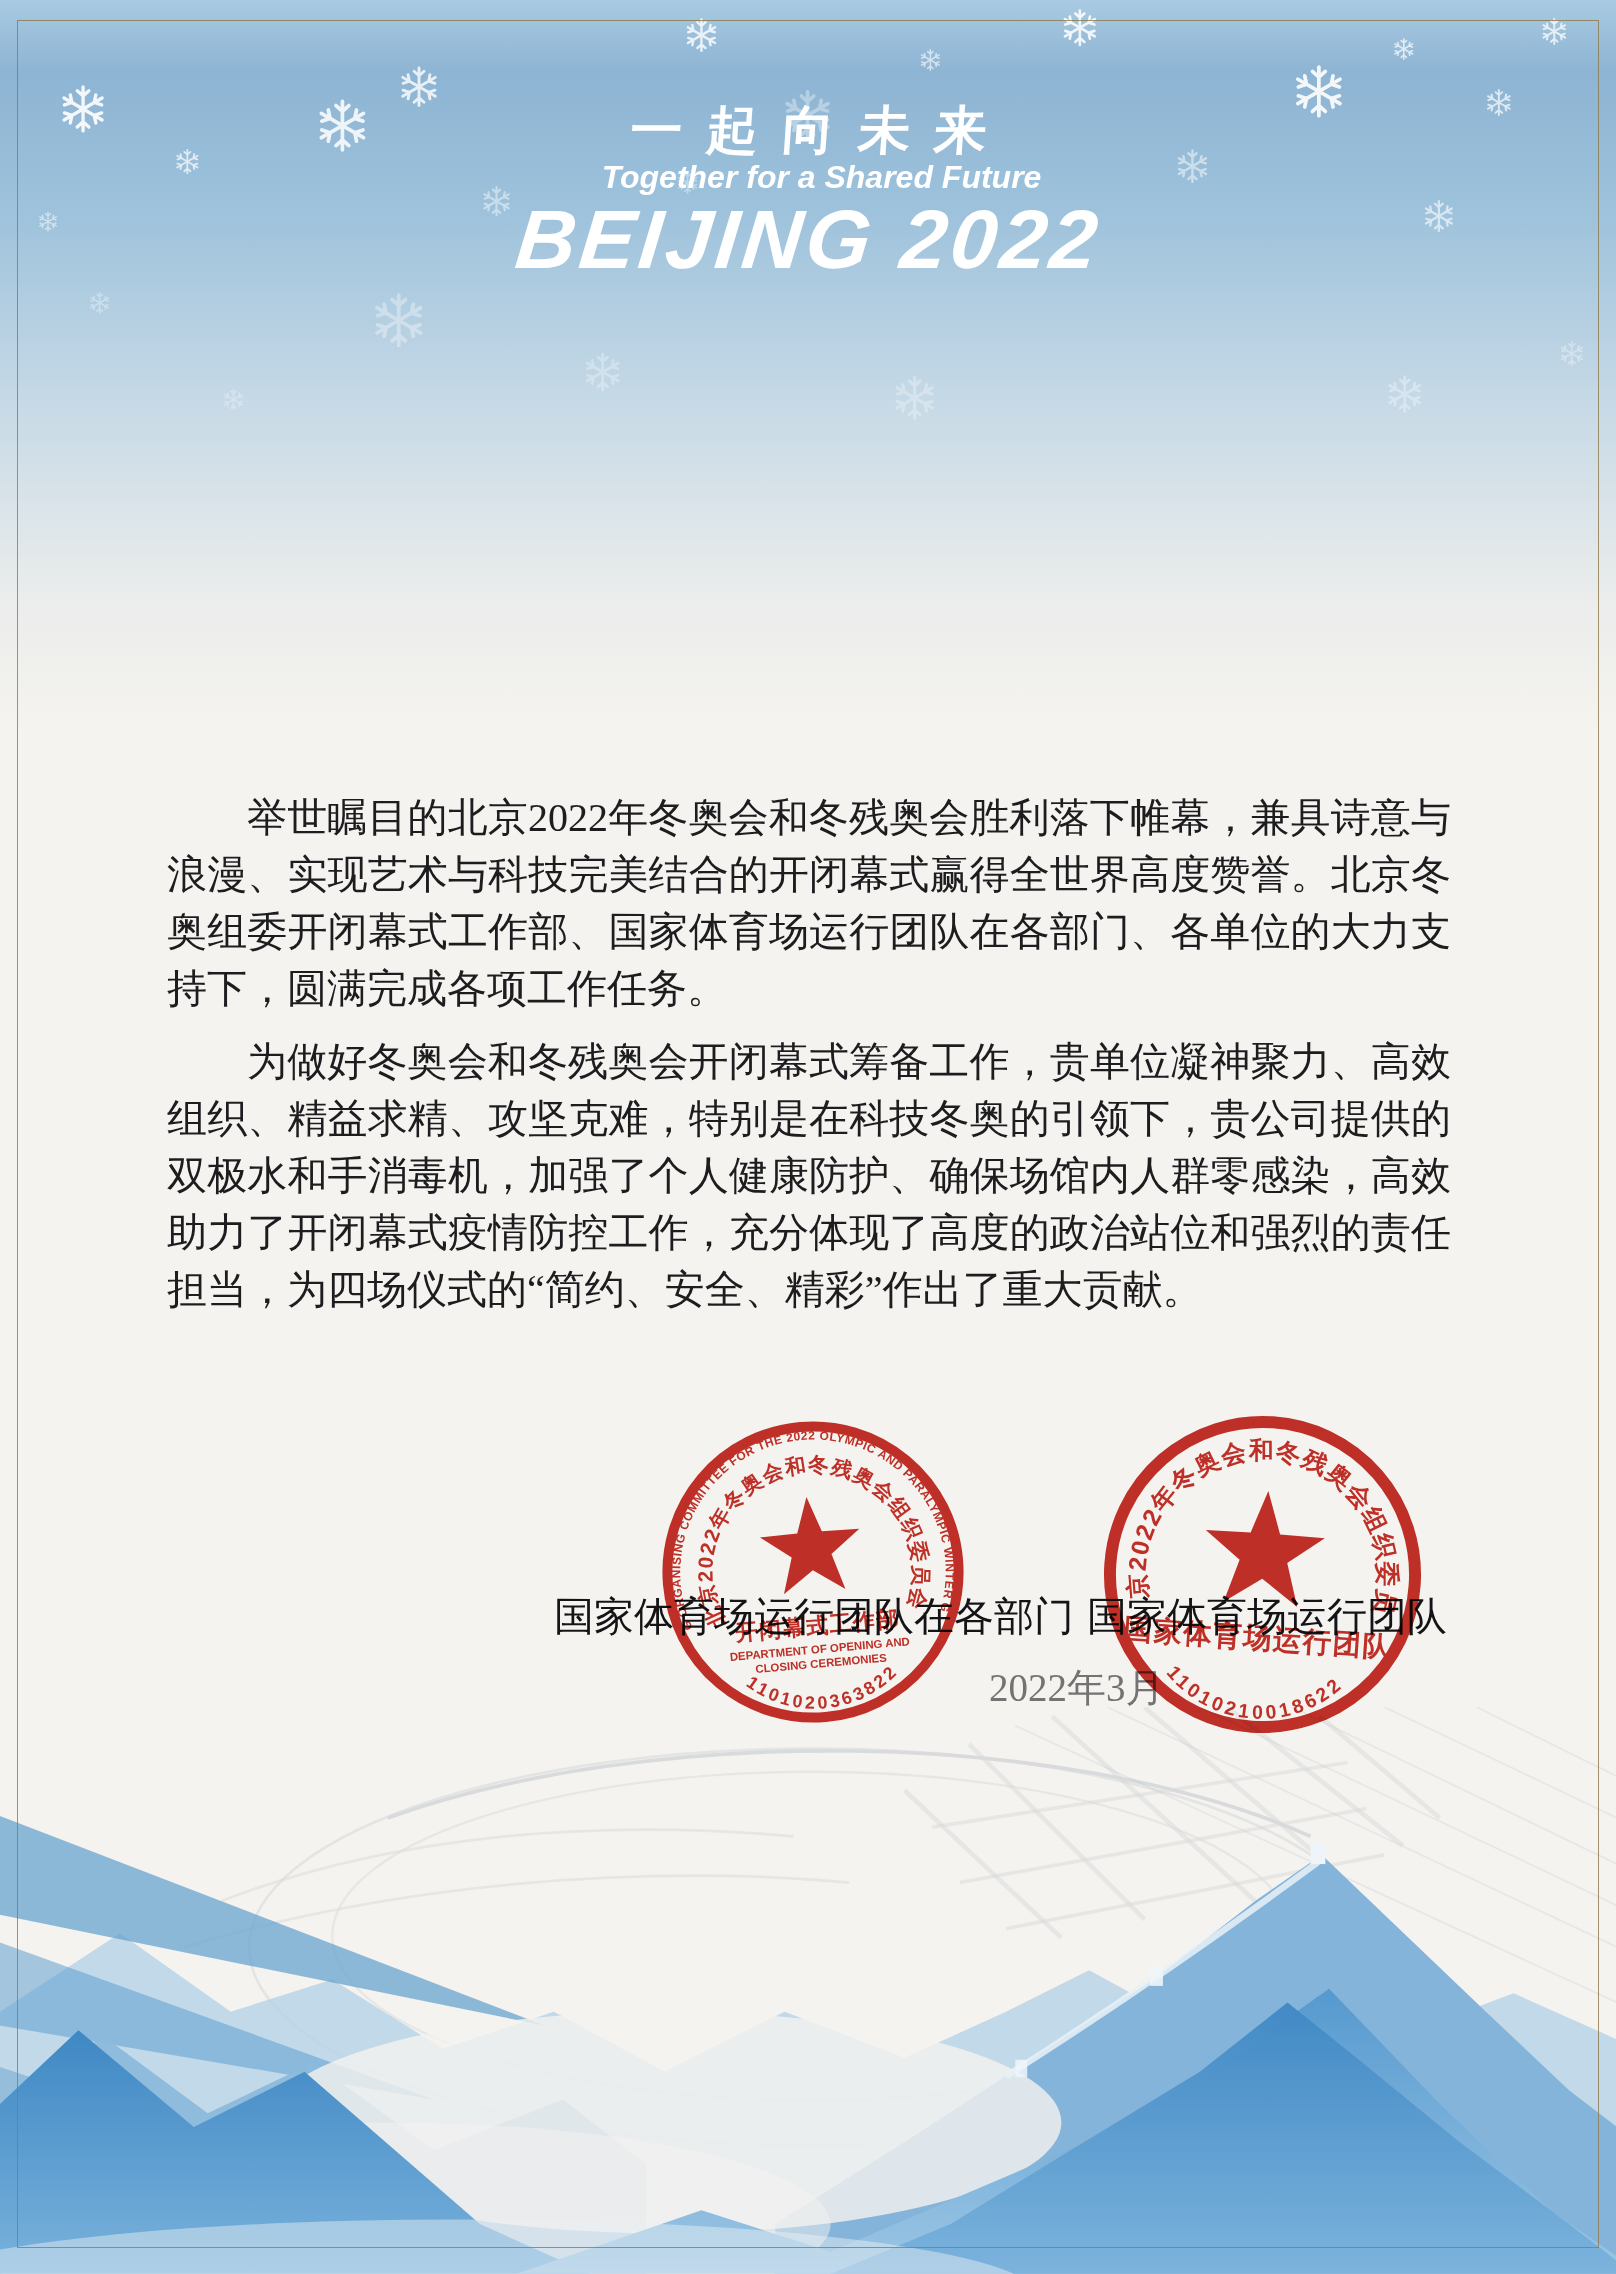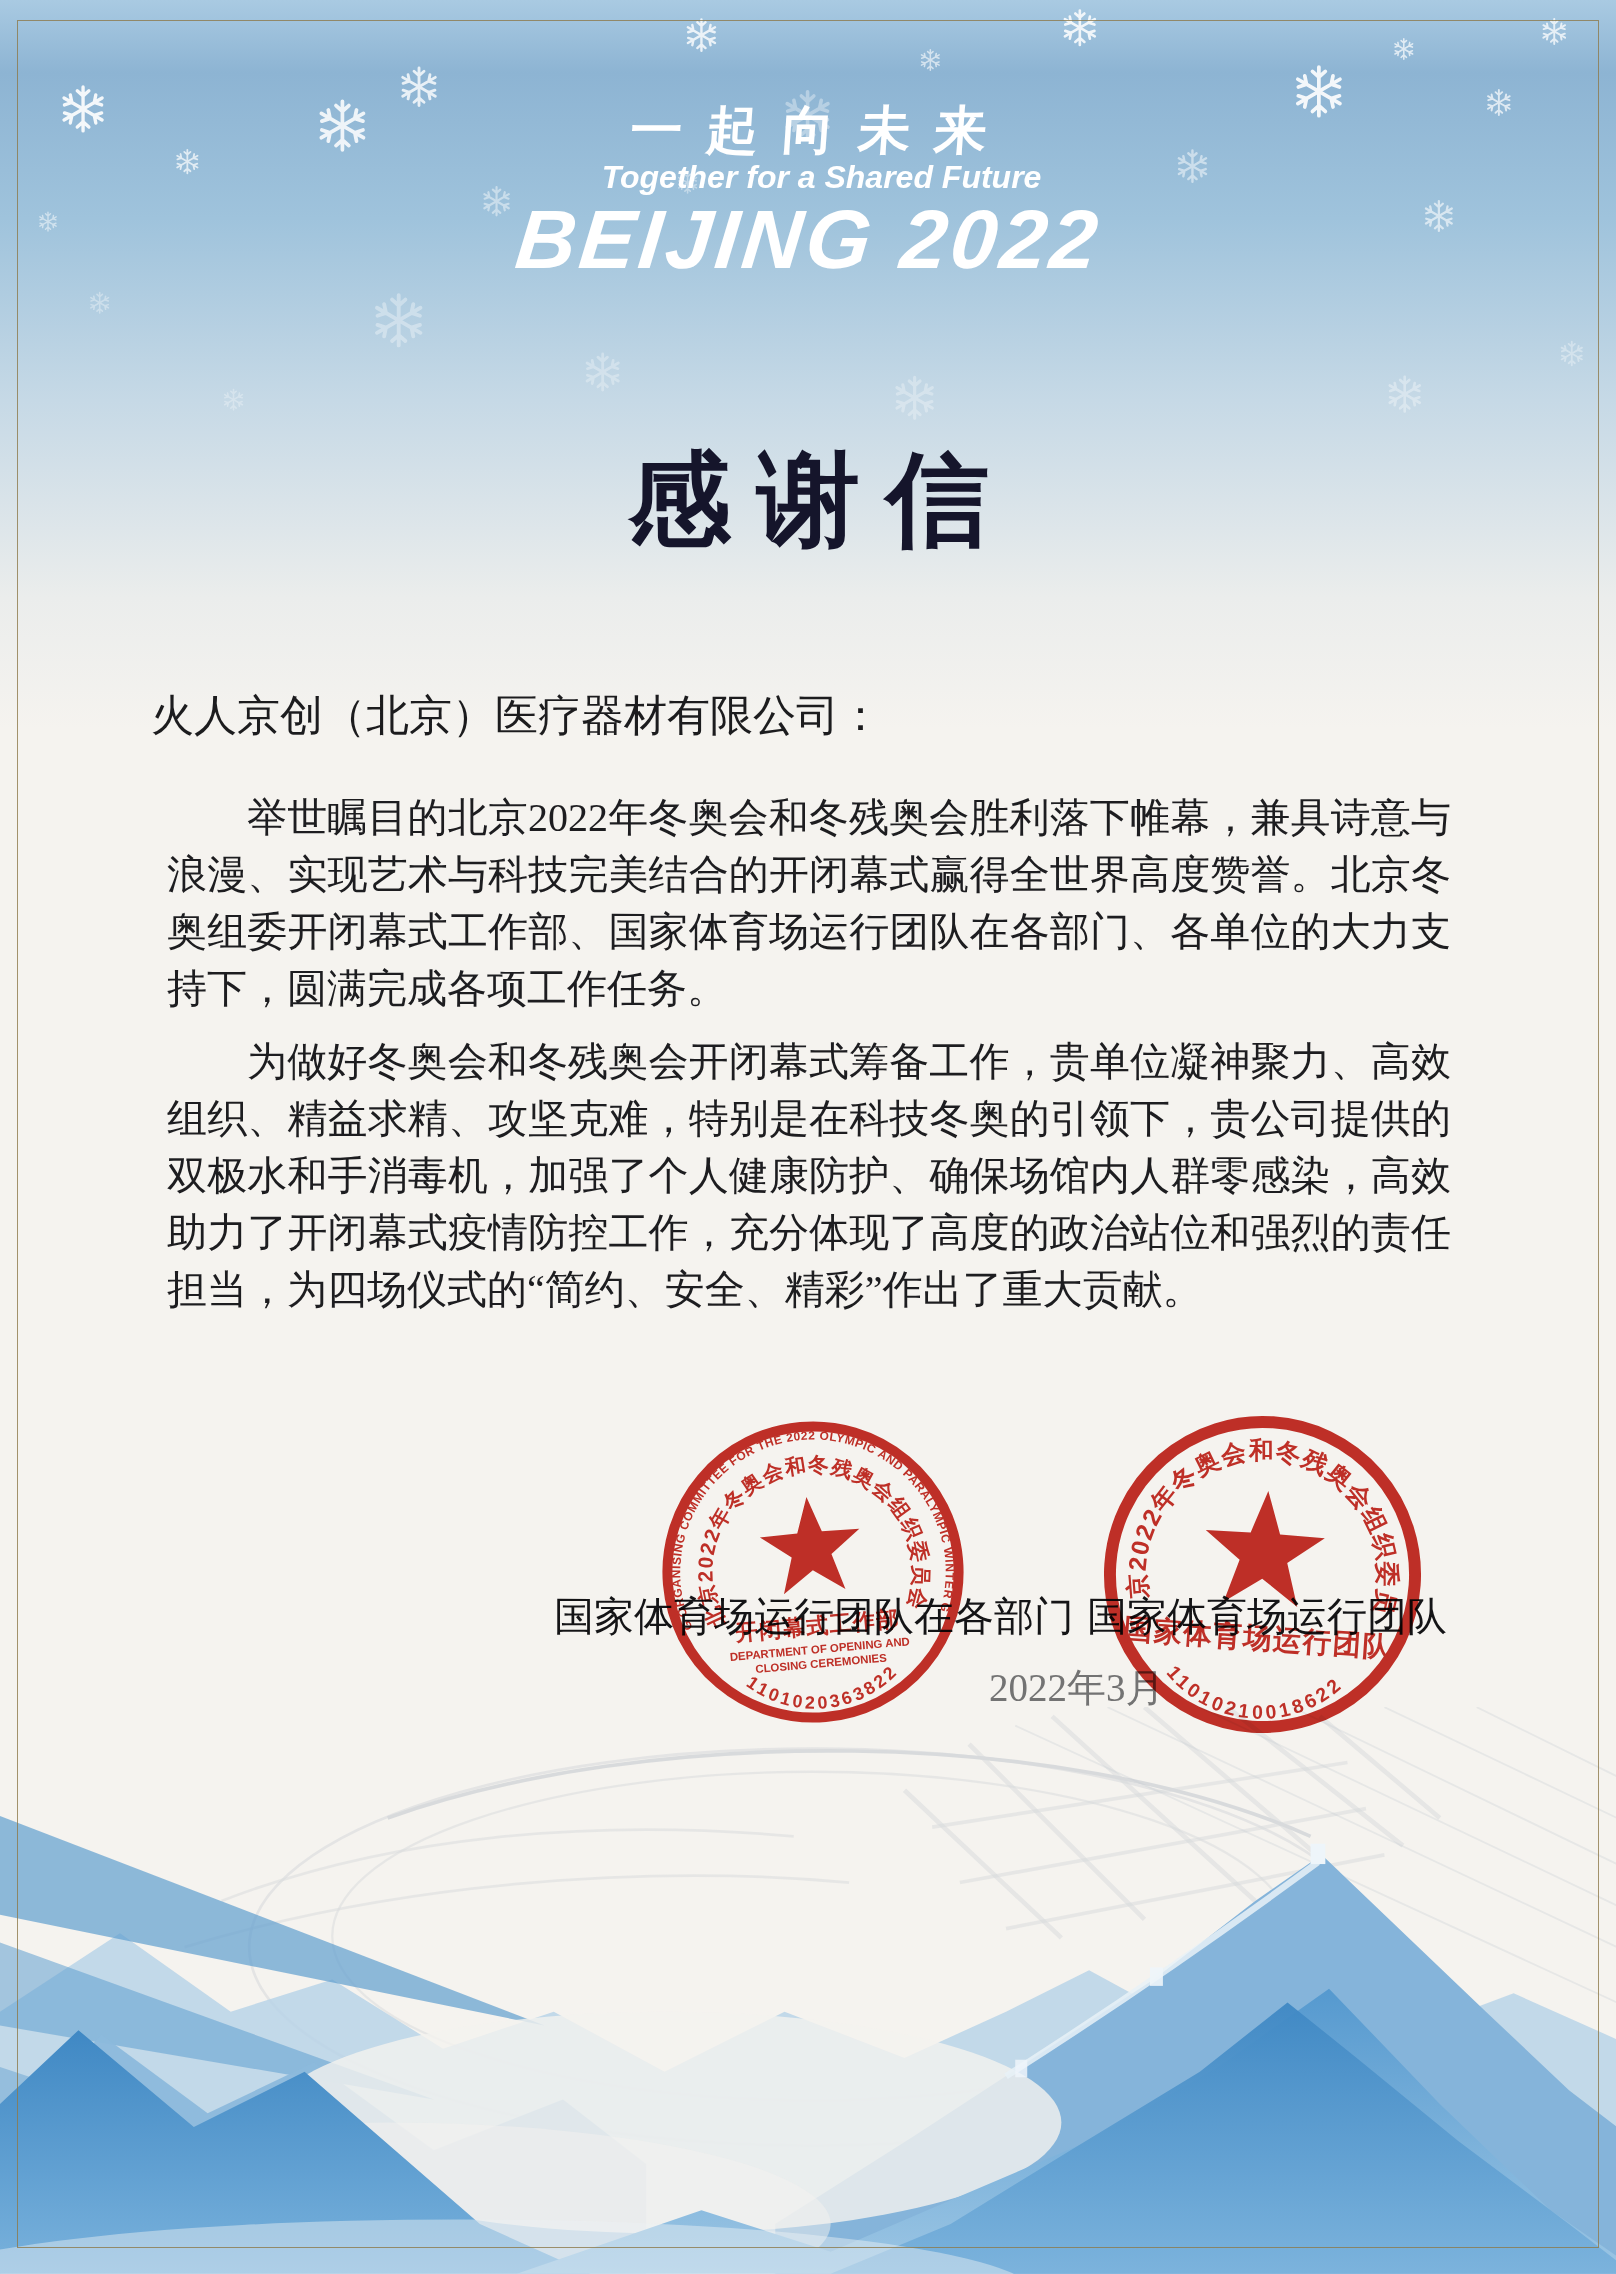--- a/index.html
+++ b/index.html
@@ -80,22 +80,20 @@
     <use href="#flake" x="1688" y="368" width="30" height="30" opacity=".35"></use>
     <use href="#flake" x="240" y="420" width="26" height="26" opacity=".3"></use>
   </svg>
 
   <div class="logo">
     <div class="logo-cn">一起向未来</div>
     <div class="logo-en">Together for a Shared Future</div>
     <div class="logo-mark">BEIJING 2022</div>
   </div>
 
-  <div class="title">感谢信</div>
-  <div class="salutation">火人京创（北京）医疗器材有限公司：</div>
   <div class="body-text">
     <p>举世瞩目的北京2022年冬奥会和冬残奥会胜利落下帷幕，兼具诗意与浪漫、实现艺术与科技完美结合的开闭幕式赢得全世界高度赞誉。北京冬奥组委开闭幕式工作部、国家体育场运行团队在各部门、各单位的大力支持下，圆满完成各项工作任务。</p>
     <p>为做好冬奥会和冬残奥会开闭幕式筹备工作，贵单位凝神聚力、高效组织、精益求精、攻坚克难，特别是在科技冬奥的引领下，贵公司提供的双极水和手消毒机，加强了个人健康防护、确保场馆内人群零感染，高效助力了开闭幕式疫情防控工作，充分体现了高度的政治站位和强烈的责任担当，为四场仪式的“简约、安全、精彩”作出了重大贡献。</p>
   </div>
 
   <div class="signature">
     <span>国家体育场运行团队在各部门</span>
     <span>国家体育场运行团队</span>
   </div>
   <div class="date">2022年3月</div>

